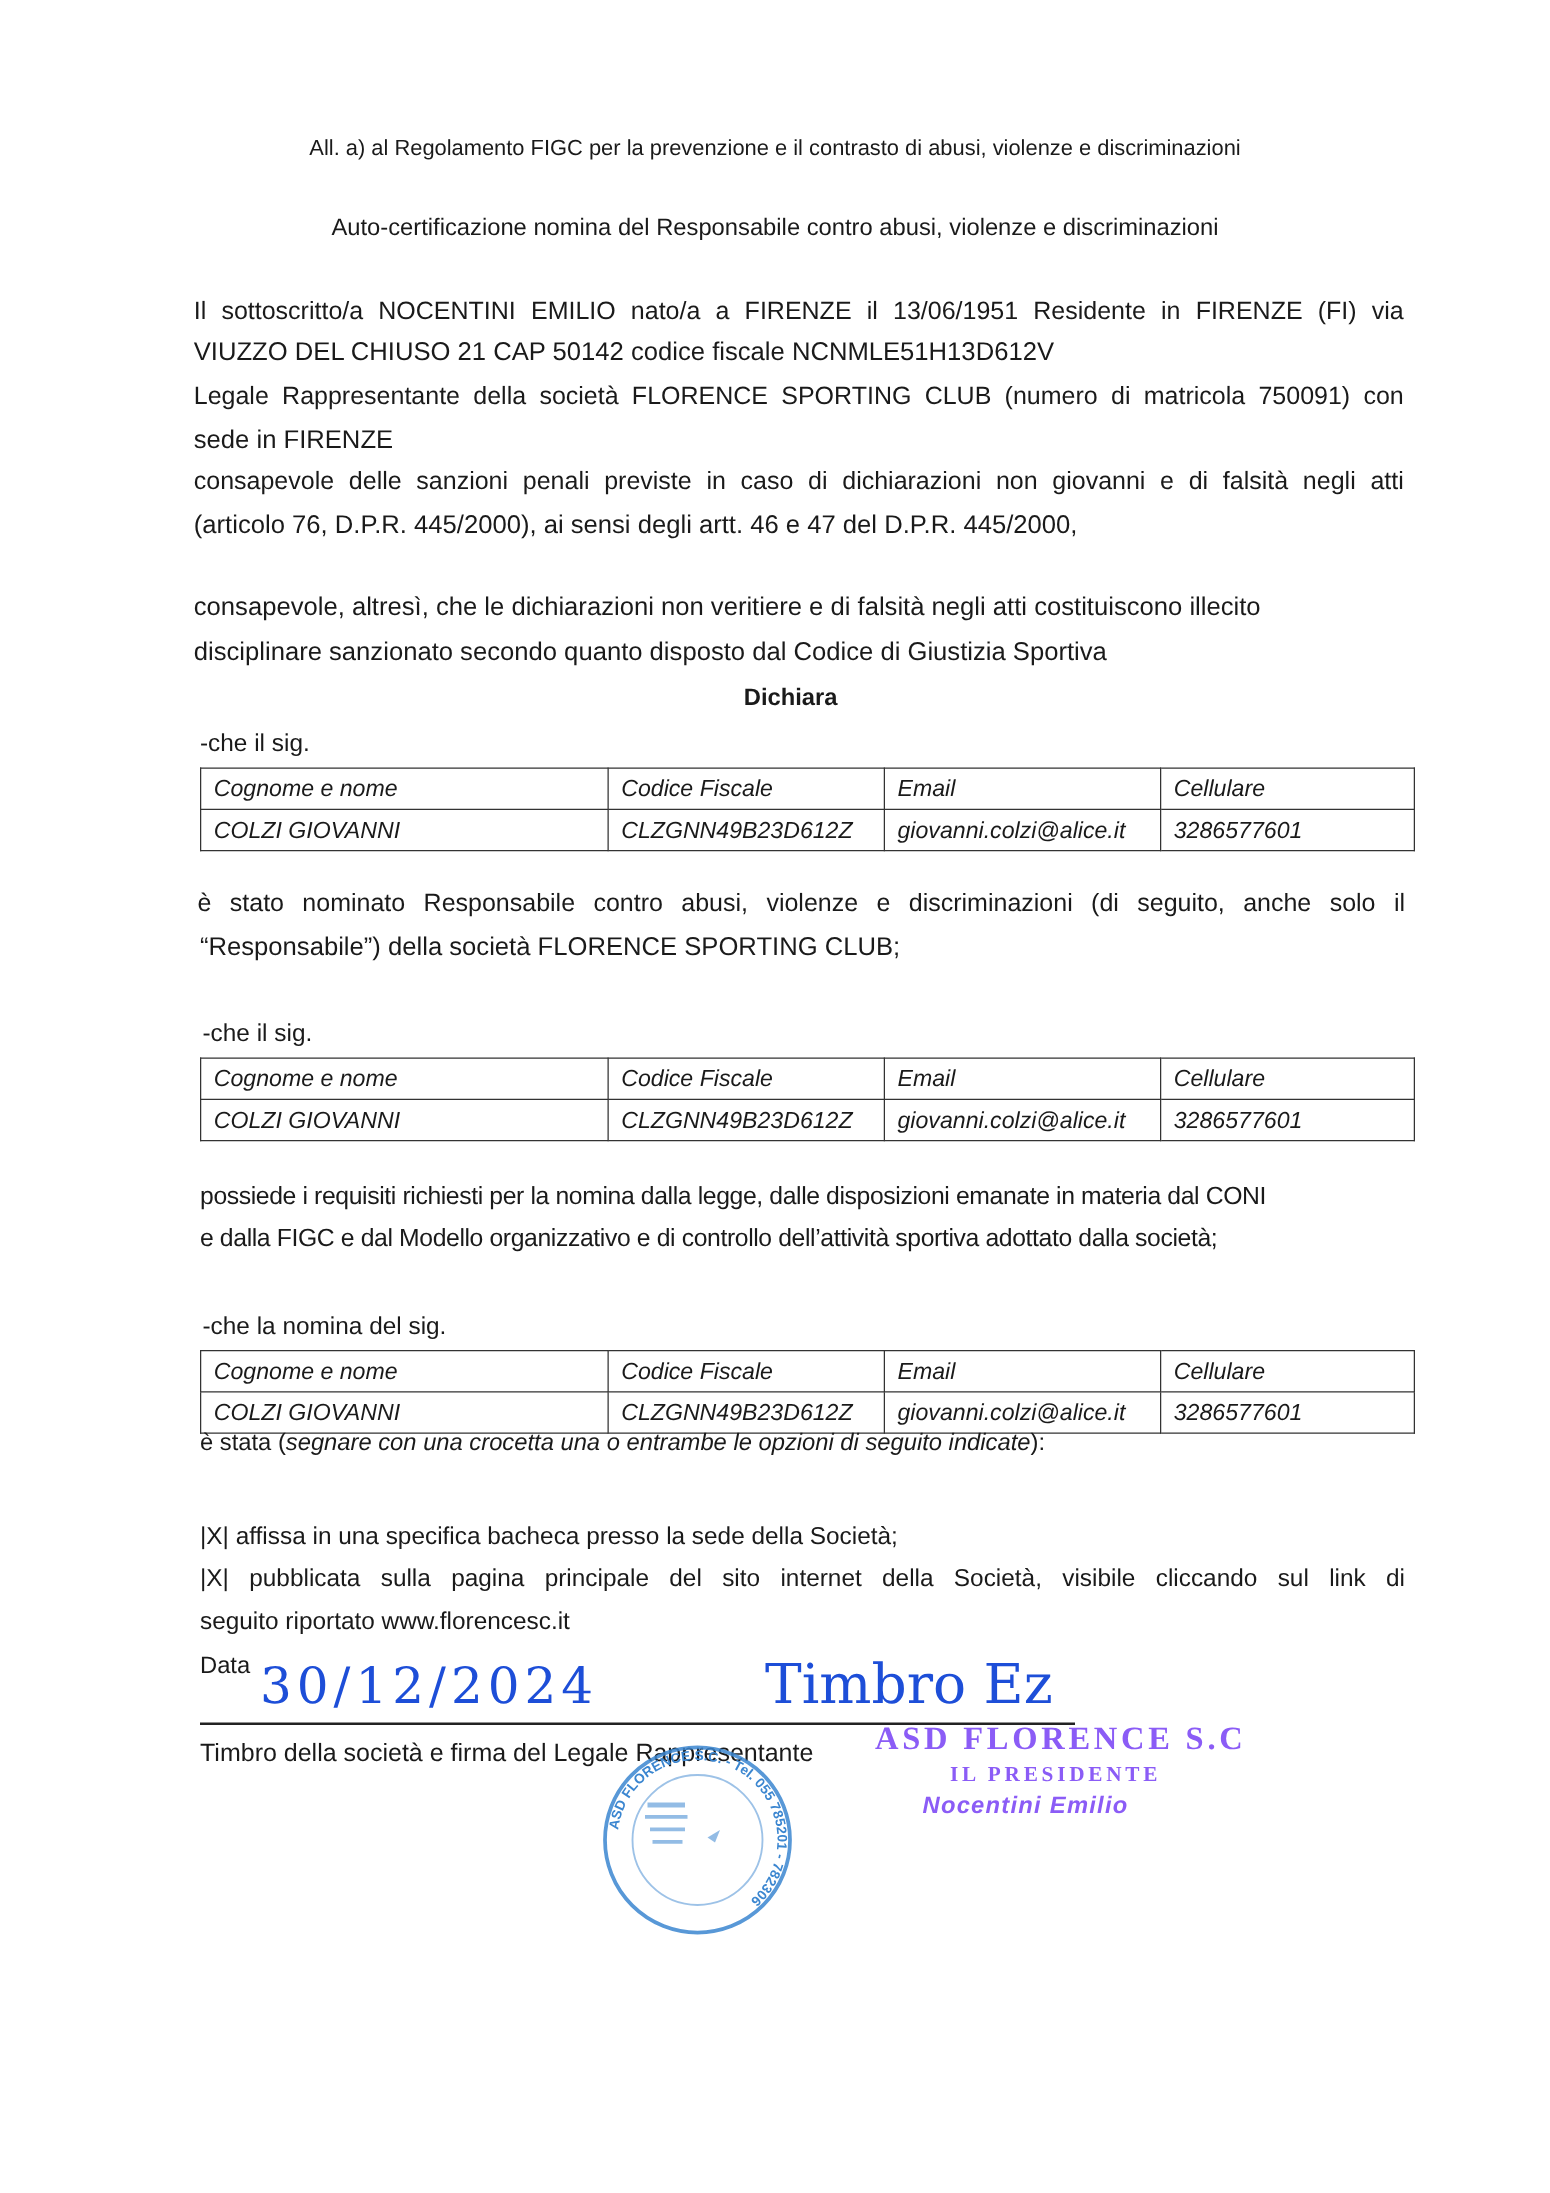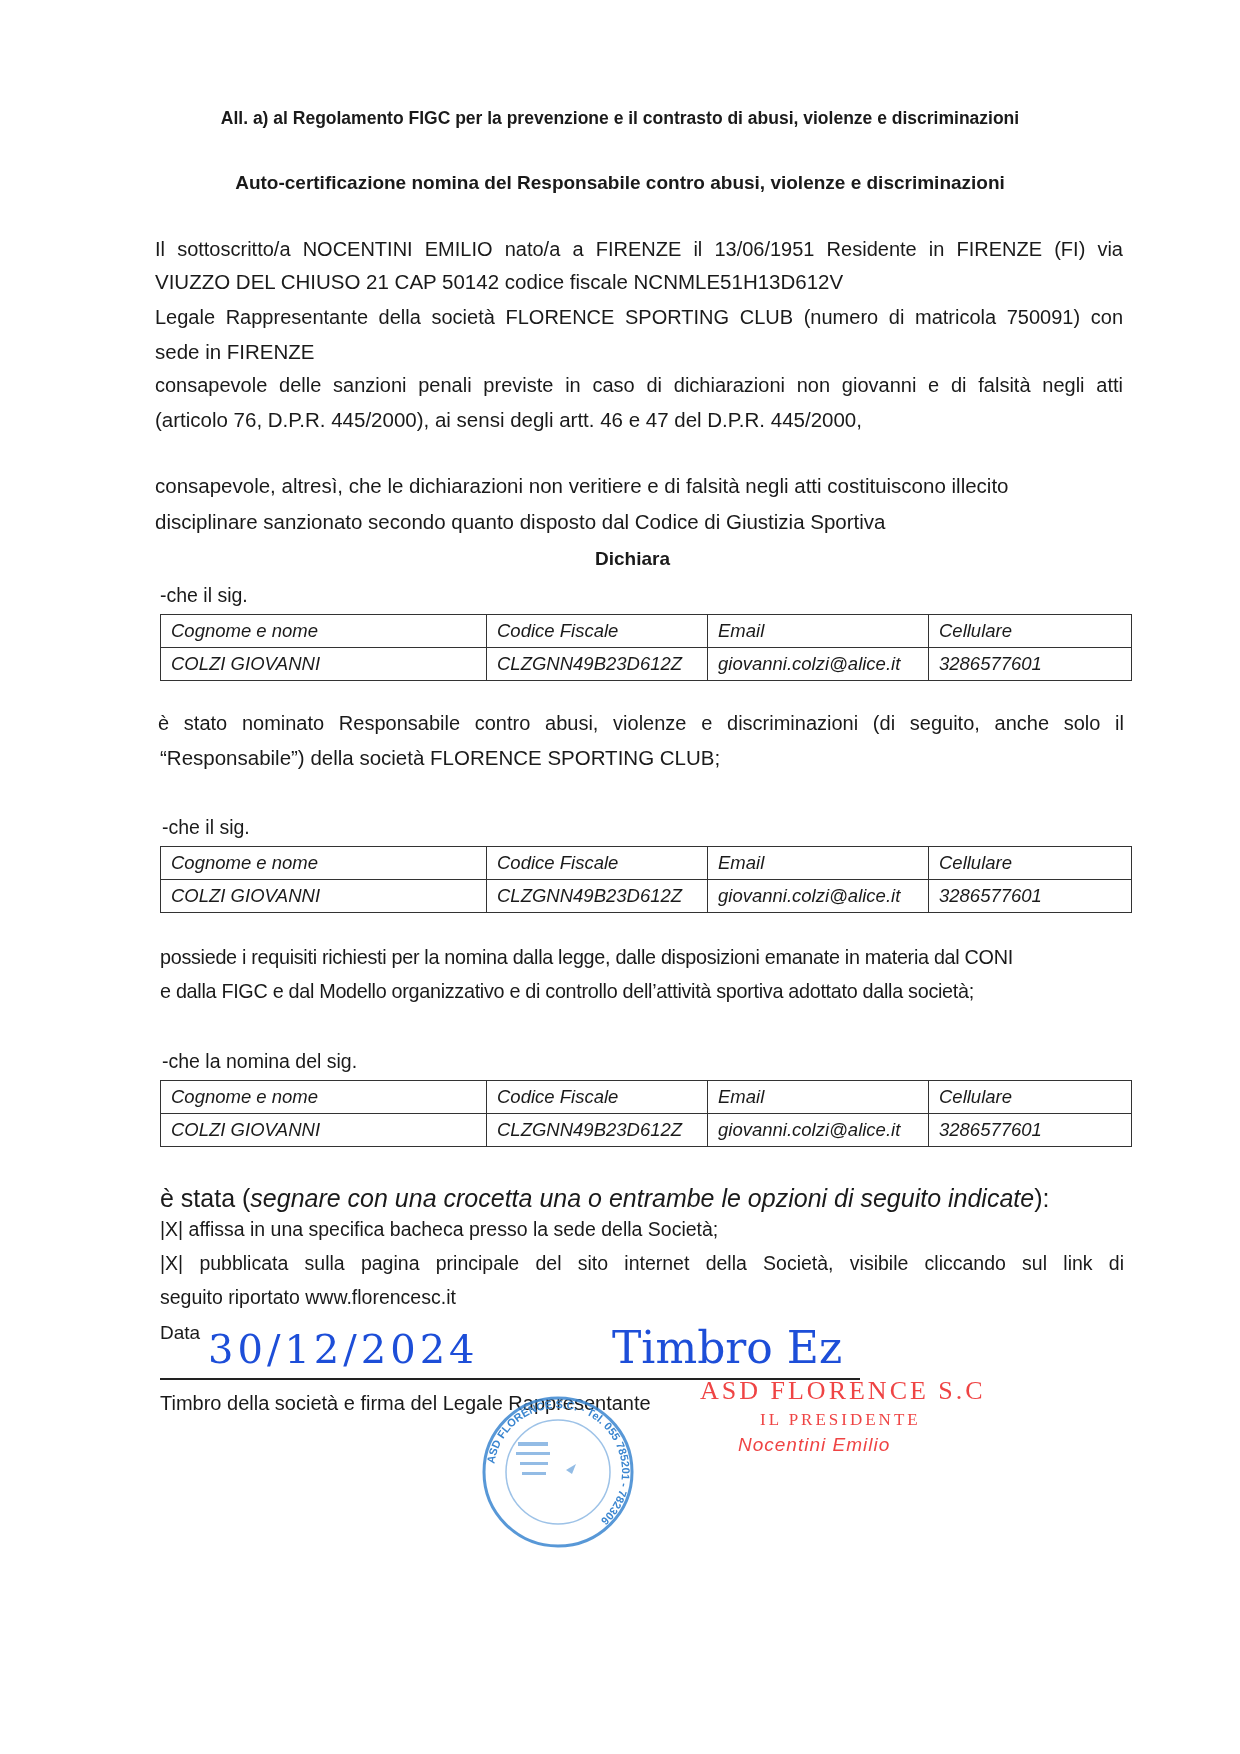--- a/index.html
+++ b/index.html
@@ -1,28 +1,28 @@
 <!DOCTYPE html>
 <html><head>
 <meta charset="utf-8">
 <style>
   html, body { margin: 0; padding: 0; background: #ffffff; }
   body { width: 1240px; height: 1754px; position: relative; overflow: hidden;
          font-family: "Liberation Sans", "DejaVu Sans", sans-serif; color: #1a1a1a; }
   .abs { position: absolute; }
-  .hdr { font-weight: bold; font-size: 19px; left: 0; width: 1240px; text-align: center; }
+  .hdr { font-weight: normal; font-size: 19px; left: 0; width: 1240px; text-align: center; }
   .line { left: 155px; font-size: 20.5px; white-space: nowrap; }
   .just { left: 155px; width: 968px; font-size: 20px; text-align: justify; text-align-last: justify; white-space: nowrap; }
   table.grid { position: absolute; left: 160px; width: 972px; border-collapse: collapse; font-size: 18.5px; }
   table.grid td { border: 1.5px solid #333; padding: 2px 10px; height: 28px; white-space: nowrap; font-style: italic; }
   table.grid td:nth-child(1) { width: 305px; }
   table.grid td:nth-child(2) { width: 200px; }
   table.grid td:nth-child(3) { width: 200px; }
   .hand { font-family: "DejaVu Serif", serif; color: #1d4ed8; }
-  .stamp-text { font-family: "Liberation Serif", serif; color: #ef4444; font-weight: normal; letter-spacing: 3px; }
+  .stamp-text { font-family: "Liberation Serif", serif; color: #8b5cf6; font-weight: bold; letter-spacing: 3px; }
 </style>
 </head>
 <body>
 
 <div class="abs hdr" style="top:108px; font-size:17.5px;">All. a) al Regolamento FIGC per la prevenzione e il contrasto di abusi, violenze e discriminazioni</div>
 <div class="abs hdr" style="top:172px; font-size:19px;">Auto-certificazione nomina del Responsabile contro abusi, violenze e discriminazioni</div>
 
 <div class="abs just" style="top:238px;">Il sottoscritto/a NOCENTINI EMILIO  nato/a a FIRENZE il 13/06/1951 Residente in FIRENZE (FI) via</div>
 <div class="abs line" style="top:270px;">VIUZZO DEL CHIUSO 21 CAP 50142 codice fiscale NCNMLE51H13D612V</div>
 <div class="abs just" style="top:306px;">Legale Rappresentante della società FLORENCE SPORTING CLUB (numero di matricola 750091) con</div>
@@ -85,21 +85,21 @@
   </tr>
   <tr>
     <td>COLZI GIOVANNI</td>
     <td>CLZGNN49B23D612Z</td>
     <td>giovanni.colzi@alice.it</td>
     <td>3286577601</td>
   </tr>
 </tbody>
   </table>
 
-<div class="abs line" style="top:1184px; left:160px; font-size:25px;">
+<div class="abs line" style="top:1144px; left:160px; font-size:19px;">
   <span>è stata (</span><em>segnare con una crocetta una o entrambe le opzioni di seguito indicate</em><span>):</span>
 </div>
 <div class="abs line" style="top:1218px; left:160px; font-size:19.5px;text-align:right;">
   <span>|X|</span><span> affissa in una specifica bacheca presso la sede della Società;</span>
 </div>
 <div class="abs just" style="top:1252px; left:160px; width:964px; font-size:19.5px;">
   <span>|X|</span><span> pubblicata sulla pagina principale del sito internet della Società, visibile cliccando sul link di</span>
 </div>
 <div class="abs line" style="top:1286px; left:160px; font-size:19.5px;">seguito riportato  www.florencesc.it</div>
 

